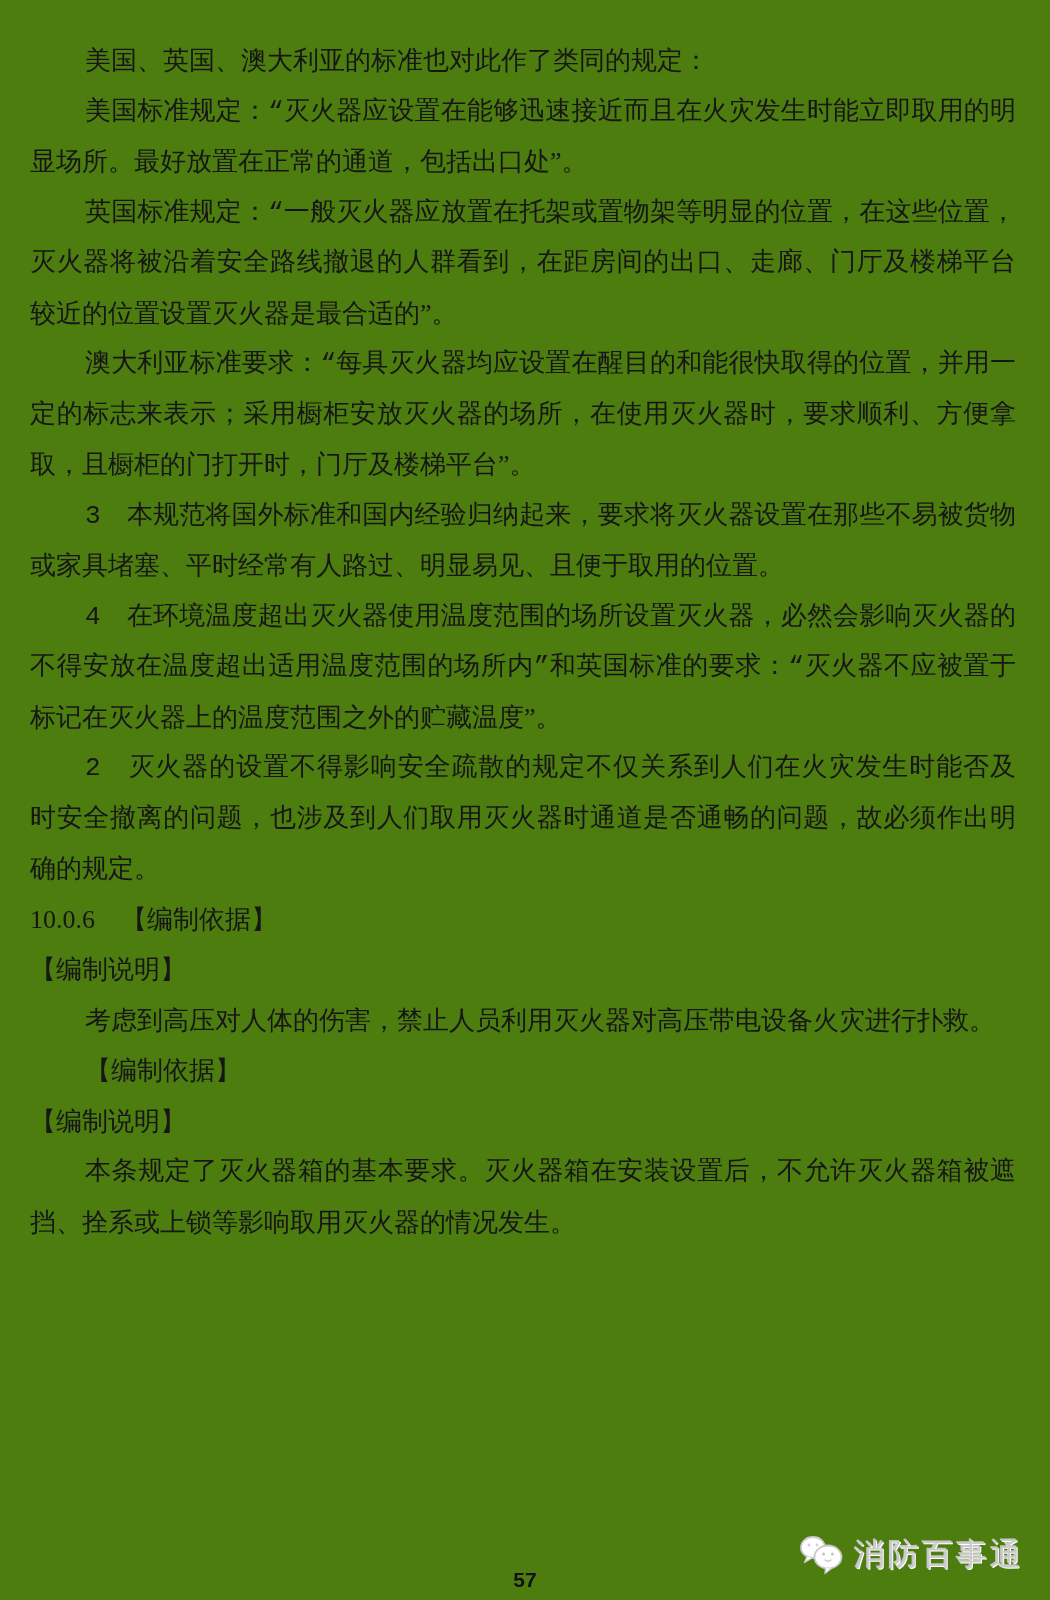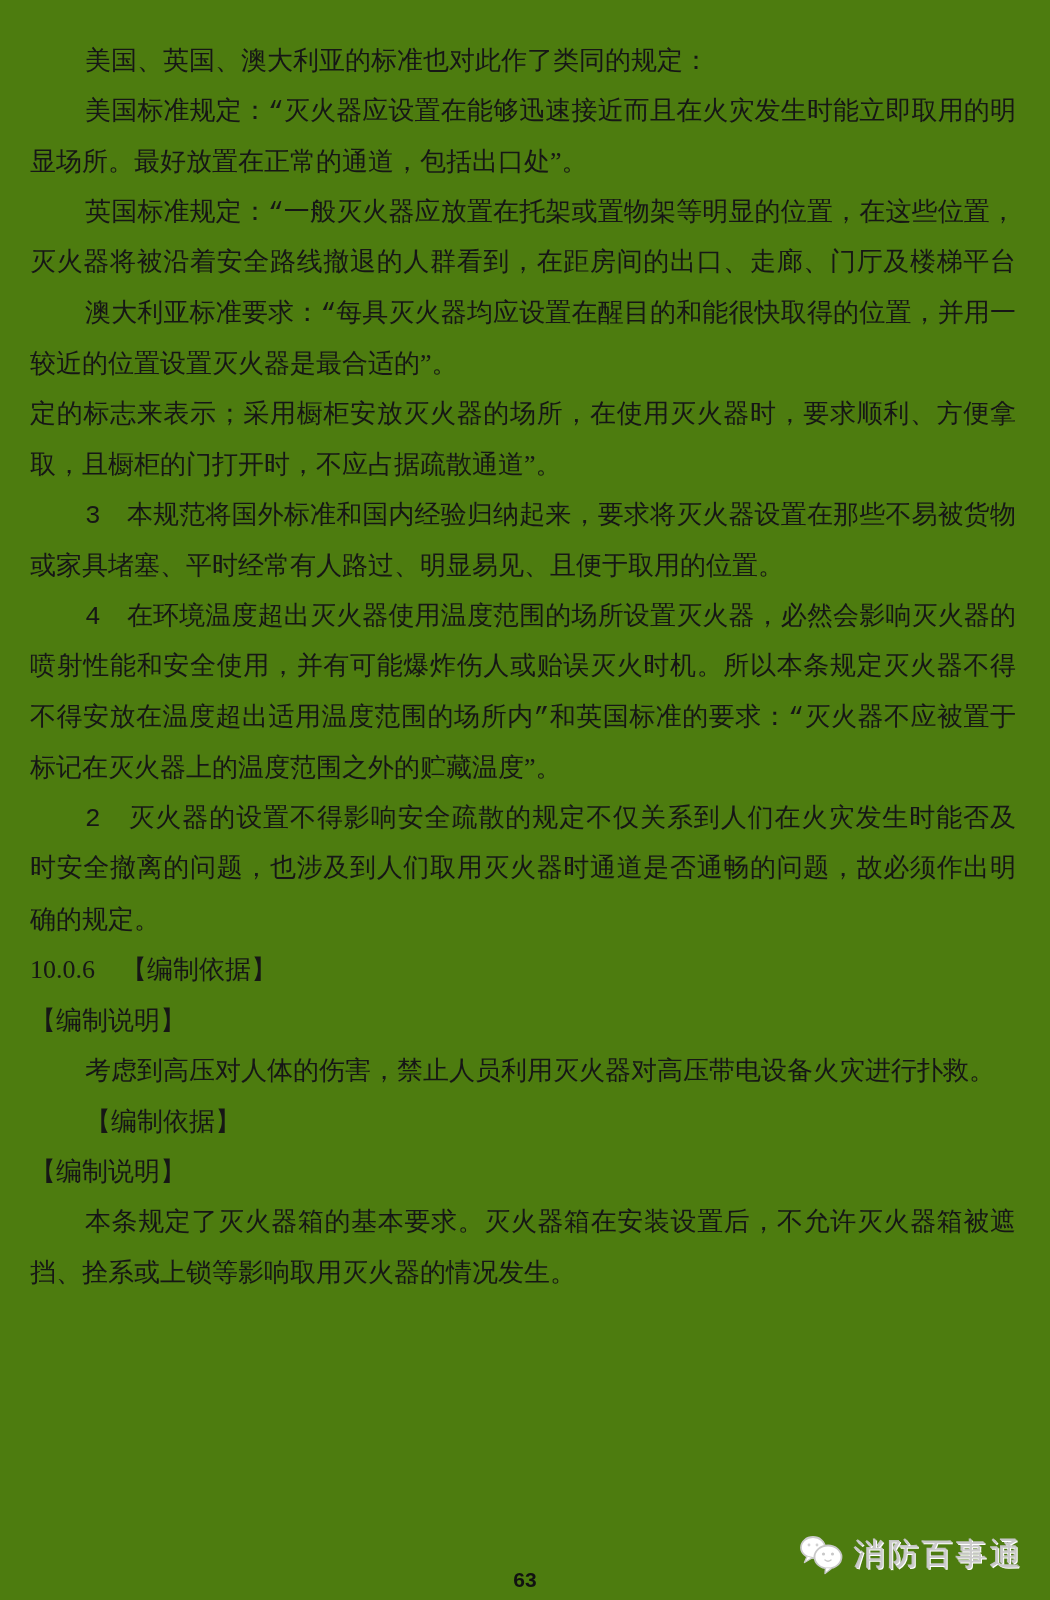--- a/index.html
+++ b/index.html
@@ -72,28 +72,27 @@
 <body>
 
 <div class="page">
 
   <div class="doc-body">
     <div class="line ind">美国、英国、澳大利亚的标准也对此作了类同的规定：</div>
     <div class="line ind full">美国标准规定：“灭火器应设置在能够迅速接近而且在火灾发生时能立即取用的明</div>
     <div class="line">显场所。最好放置在正常的通道，包括出口处”。</div>
     <div class="line ind full">英国标准规定：“一般灭火器应放置在托架或置物架等明显的位置，在这些位置，</div>
     <div class="line full">灭火器将被沿着安全路线撤退的人群看到，在距房间的出口、走廊、门厅及楼梯平台</div>
+    <div class="line">较近的位置设置灭火器是最合适的”。</div>
     <div class="line ind full">澳大利亚标准要求：“每具灭火器均应设置在醒目的和能很快取得的位置，并用一</div>
-    <div class="line">较近的位置设置灭火器是最合适的”。</div>
     <div class="line full">定的标志来表示；采用橱柜安放灭火器的场所，在使用灭火器时，要求顺利、方便拿</div>
-    <div class="line">取，且橱柜的门打开时，不应占据疏散通道”。</div>
+    <div class="line">取，且橱柜的门打开时，门厅及楼梯平台”。</div>
     <div class="line ind full">3　本规范将国外标准和国内经验归纳起来，要求将灭火器设置在那些不易被货物</div>
     <div class="line">或家具堵塞、平时经常有人路过、明显易见、且便于取用的位置。</div>
     <div class="line ind full">4　在环境温度超出灭火器使用温度范围的场所设置灭火器，必然会影响灭火器的</div>
-    <div class="line full">喷射性能和安全使用，并有可能爆炸伤人或贻误灭火时机。所以本条规定灭火器不得</div>
     <div class="line full">不得安放在温度超出适用温度范围的场所内”和英国标准的要求：“灭火器不应被置于</div>
     <div class="line">标记在灭火器上的温度范围之外的贮藏温度”。</div>
     <div class="line ind full">2　灭火器的设置不得影响安全疏散的规定不仅关系到人们在火灾发生时能否及</div>
     <div class="line full">时安全撤离的问题，也涉及到人们取用灭火器时通道是否通畅的问题，故必须作出明</div>
     <div class="line">确的规定。</div>
     <div class="line">10.0.6　【编制依据】</div>
     <div class="line">【编制说明】</div>
     <div class="line ind">考虑到高压对人体的伤害，禁止人员利用灭火器对高压带电设备火灾进行扑救。</div>
     <div class="line ind">【编制依据】</div>
     <div class="line">【编制说明】</div>
@@ -111,15 +110,15 @@
         <ellipse cx="30" cy="22" rx="13.5" ry="11.5" fill="#ffffff" stroke="#c8c8c8" stroke-width="1.8"></ellipse>
         <circle cx="25.5" cy="19" r="1.6" fill="#c8c8c8"></circle>
         <circle cx="34.5" cy="19" r="1.6" fill="#c8c8c8"></circle>
         <path d="M27 25 Q30 27.5 33 25" fill="none" stroke="#c8c8c8" stroke-width="1.4" stroke-linecap="round"></path>
         <path d="M27.5 33 L27 38.5 L33.5 33.5" fill="#ffffff" stroke="#c8c8c8" stroke-width="1.4" stroke-linejoin="round"></path>
       </svg>
     </span>
     <span class="watermark-text">消防百事通</span>
   </div>
 
-  <div class="footer-pagenum">63</div>
+  <div class="footer-pagenum">57</div>
 
 </div>
 
 </body></html>

